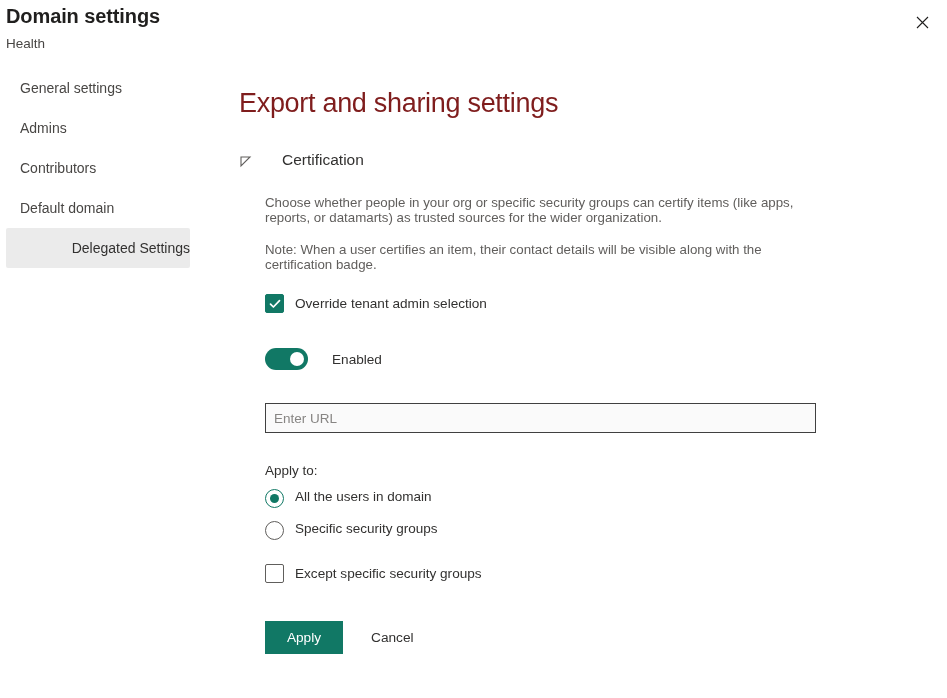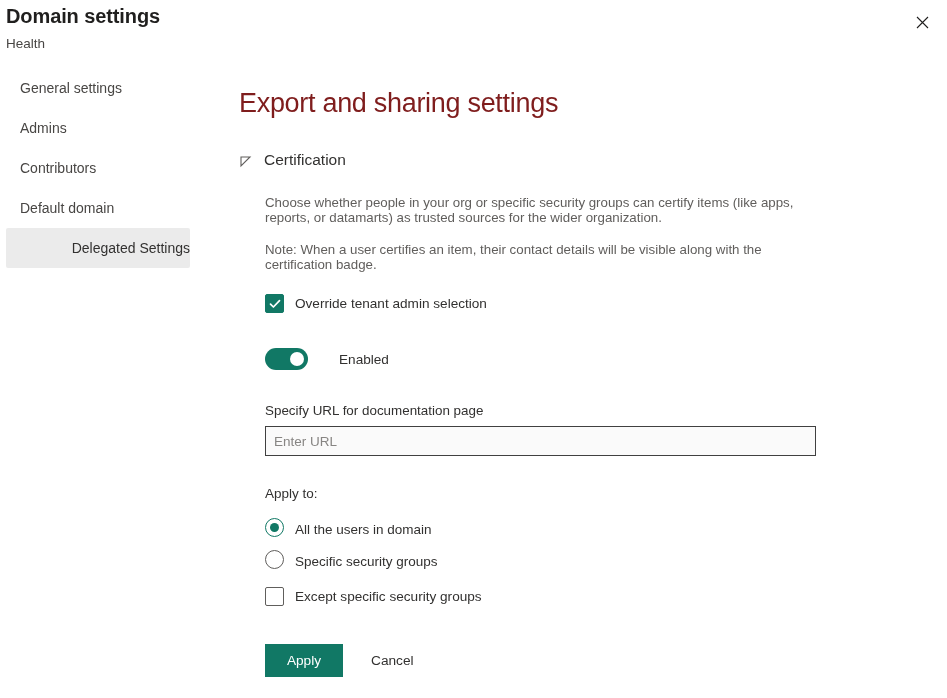--- a/index.html
+++ b/index.html
@@ -97,21 +97,21 @@
     font-size: 27px;
     font-weight: normal;
     color: #7f1d1d;
     letter-spacing: -0.3px;
     margin: 0 0 31px 0;
     line-height: 34px;
   }
   .section-head {
     display: flex;
     align-items: center;
-    gap: 12px;
+    gap: 30px;
     cursor: pointer;
     margin-bottom: 26px;
   }
   .expander-icon {
     width: 13px;
     height: 13px;
     flex: none;
     display: block;
     color: #605e5c;
   }
@@ -160,21 +160,21 @@
   .checkbox-box.checked svg { display: block; color: #ffffff; }
   .checkbox-label {
     font-size: 13.6px;
     color: #323130;
   }
 
   
   .toggle-row {
     display: flex;
     align-items: center;
-    gap: 31px;
+    gap: 24px;
     margin-top: 35px;
     cursor: pointer;
   }
   .toggle-track {
     width: 43px;
     height: 22px;
     border-radius: 11px;
     background: #117865;
     position: relative;
     flex: none;
@@ -220,21 +220,21 @@
   
   .apply-to-group { margin-top: 30px; }
   .group-label {
     font-size: 13.5px;
     color: #323130;
     display: block;
     margin-bottom: 11px;
   }
   .radio-row {
     display: flex;
-    align-items: flex-end;
+    align-items: flex-start;
     gap: 11px;
     height: 25px;
     margin-bottom: 7px;
     cursor: pointer;
   }
   .radio-circle {
     width: 19px;
     height: 19px;
     box-sizing: border-box;
     border-radius: 50%;
@@ -351,21 +351,20 @@
     </div>
 
     <div class="toggle-row">
       <span class="toggle-track">
         <span class="toggle-knob"></span>
       </span>
       <span class="toggle-label">Enabled</span>
     </div>
 
     <div class="field-group">
-      <label class="field-label">Specify URL for documentation page</label>
       <input class="text-input" type="text" placeholder="Enter URL" style="">
     </div>
 
     <div class="apply-to-group">
       <span class="group-label">Apply to:</span>
 
       <div class="radio-row">
         <span class="radio-circle selected"></span>
         <span class="radio-label">All the users in domain</span>
       </div>

